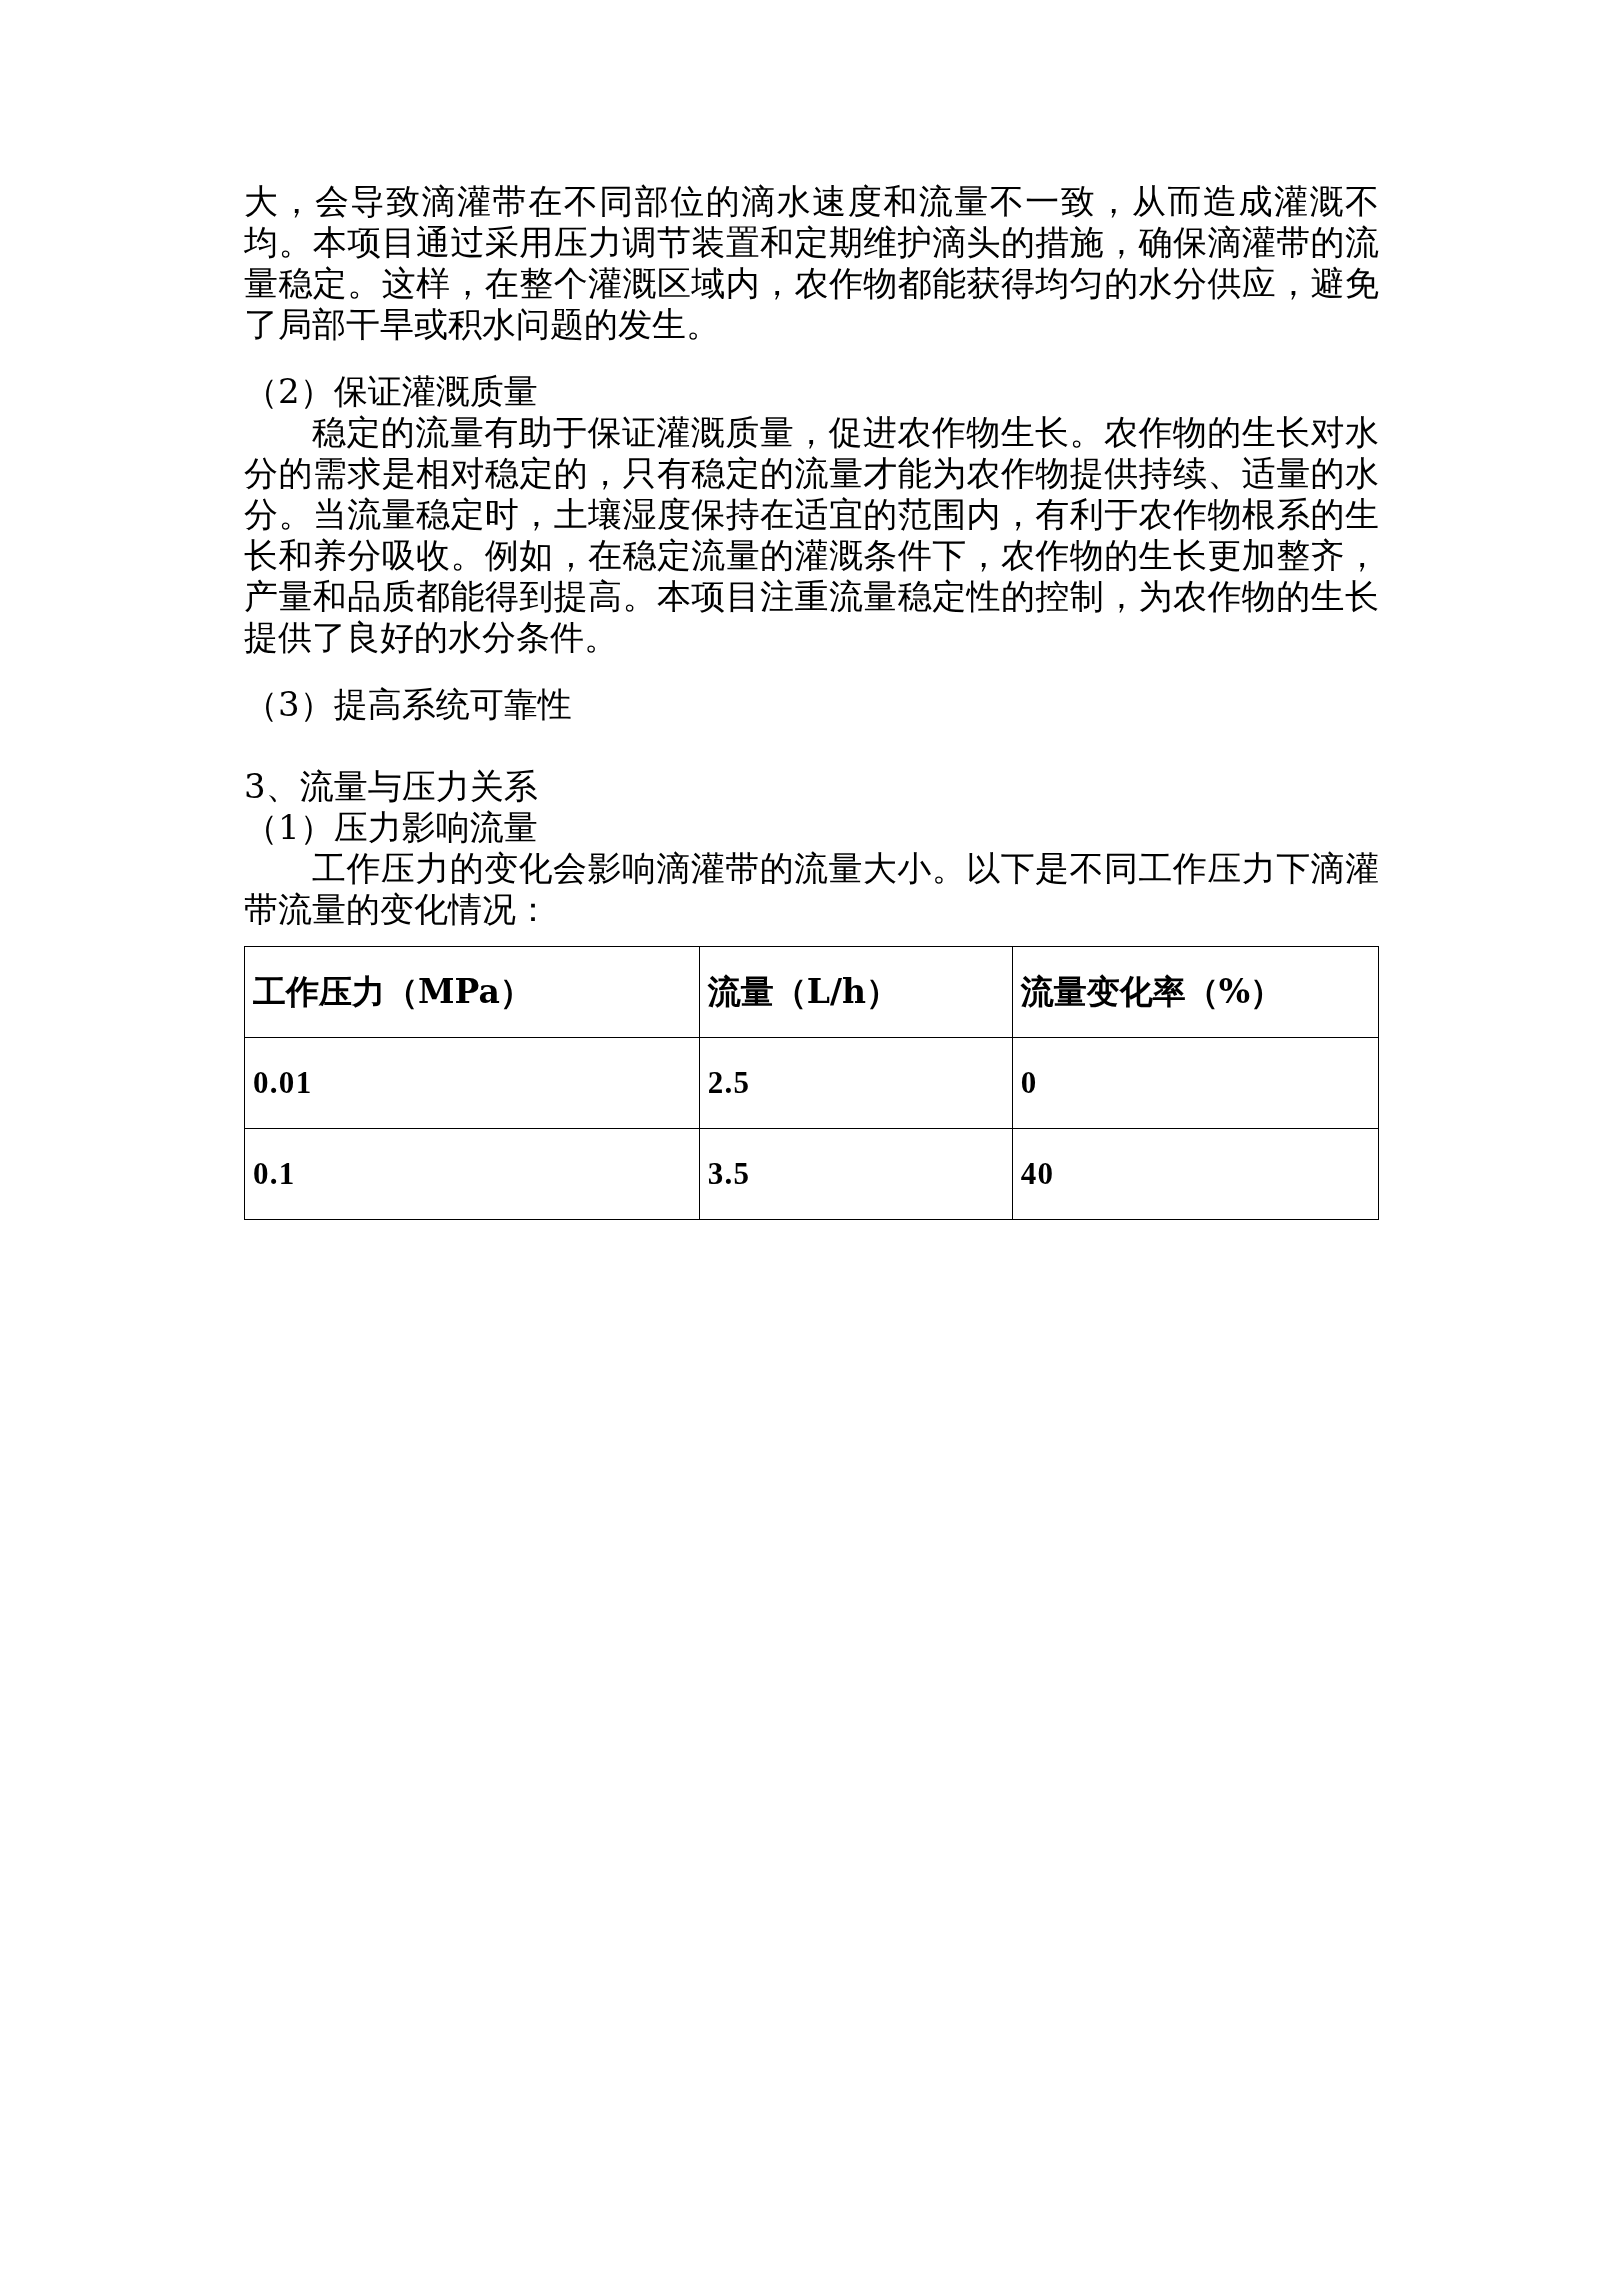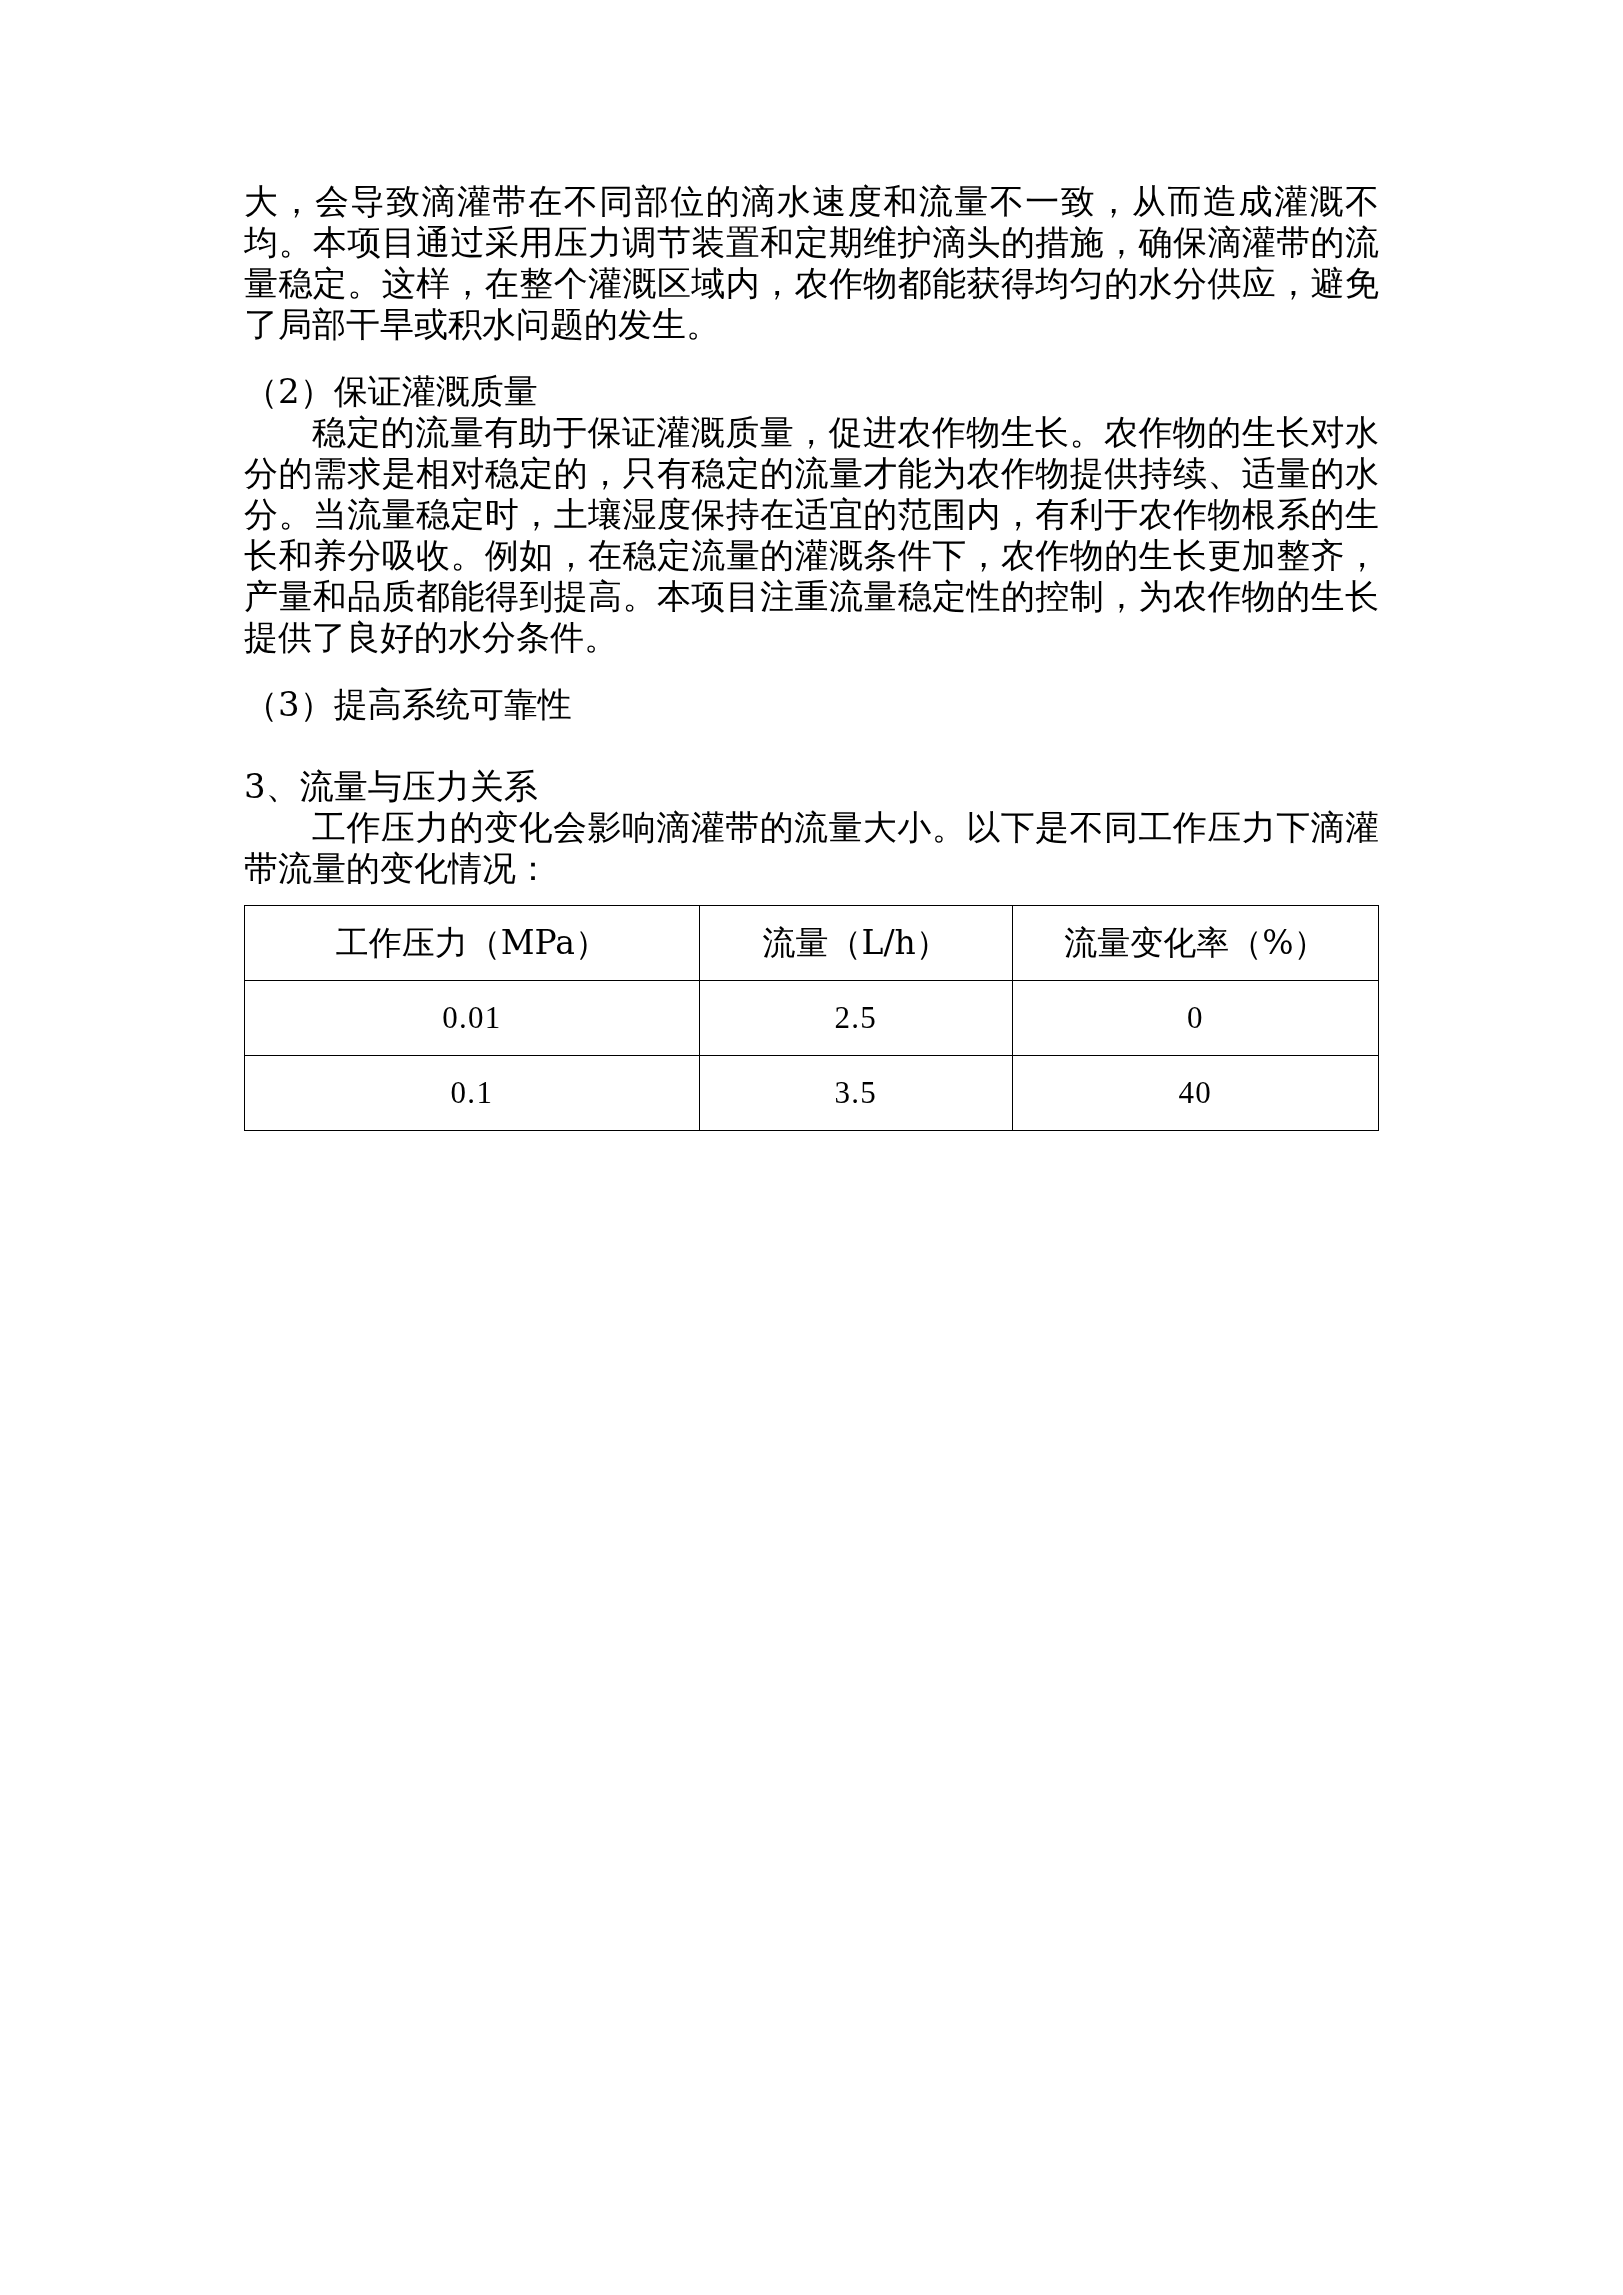--- a/index.html
+++ b/index.html
@@ -75,24 +75,24 @@
   }
   table.data-table col.c1 { width: 40.1%; }
   table.data-table col.c2 { width: 27.6%; }
   table.data-table col.c3 { width: 32.3%; }
 
   table.data-table th,
   table.data-table td {
     border: 1.3px solid #000000;
     font-size: 31px;
     line-height: 39px;
-    font-weight: normal;
-    text-align: center;
+    font-weight: bold;
+    text-align: left;
     vertical-align: middle;
-    padding: 0;
+    padding: 8px;
     height: 74px;
     font-family: "DejaVu Serif", "Liberation Serif", serif;
   }
   table.data-table th {
     font-size: 33px;
   }
   table.data-table td.num {
     font-family: "Liberation Serif", "DejaVu Serif", serif;
     letter-spacing: 1.3px;
   }
@@ -113,20 +113,21 @@
 
     <div class="gap-md"></div>
 
     <div class="heading sub">（3）提高系统可靠性</div>
 
 
     <div class="gap-lg"></div>
 
     <div class="heading">3、流量与压力关系</div>
 
+    <div class="heading sub">（1）压力影响流量</div>
 
     <p class="para indent">工作压力的变化会影响滴灌带的流量大小。以下是不同工作压力下滴灌带流量的变化情况：</p>
 
     <div class="tbl-wrap">
       <table class="data-table">
         <colgroup>
           <col class="c1">
             <col class="c2">
             <col class="c3">
         </colgroup>

